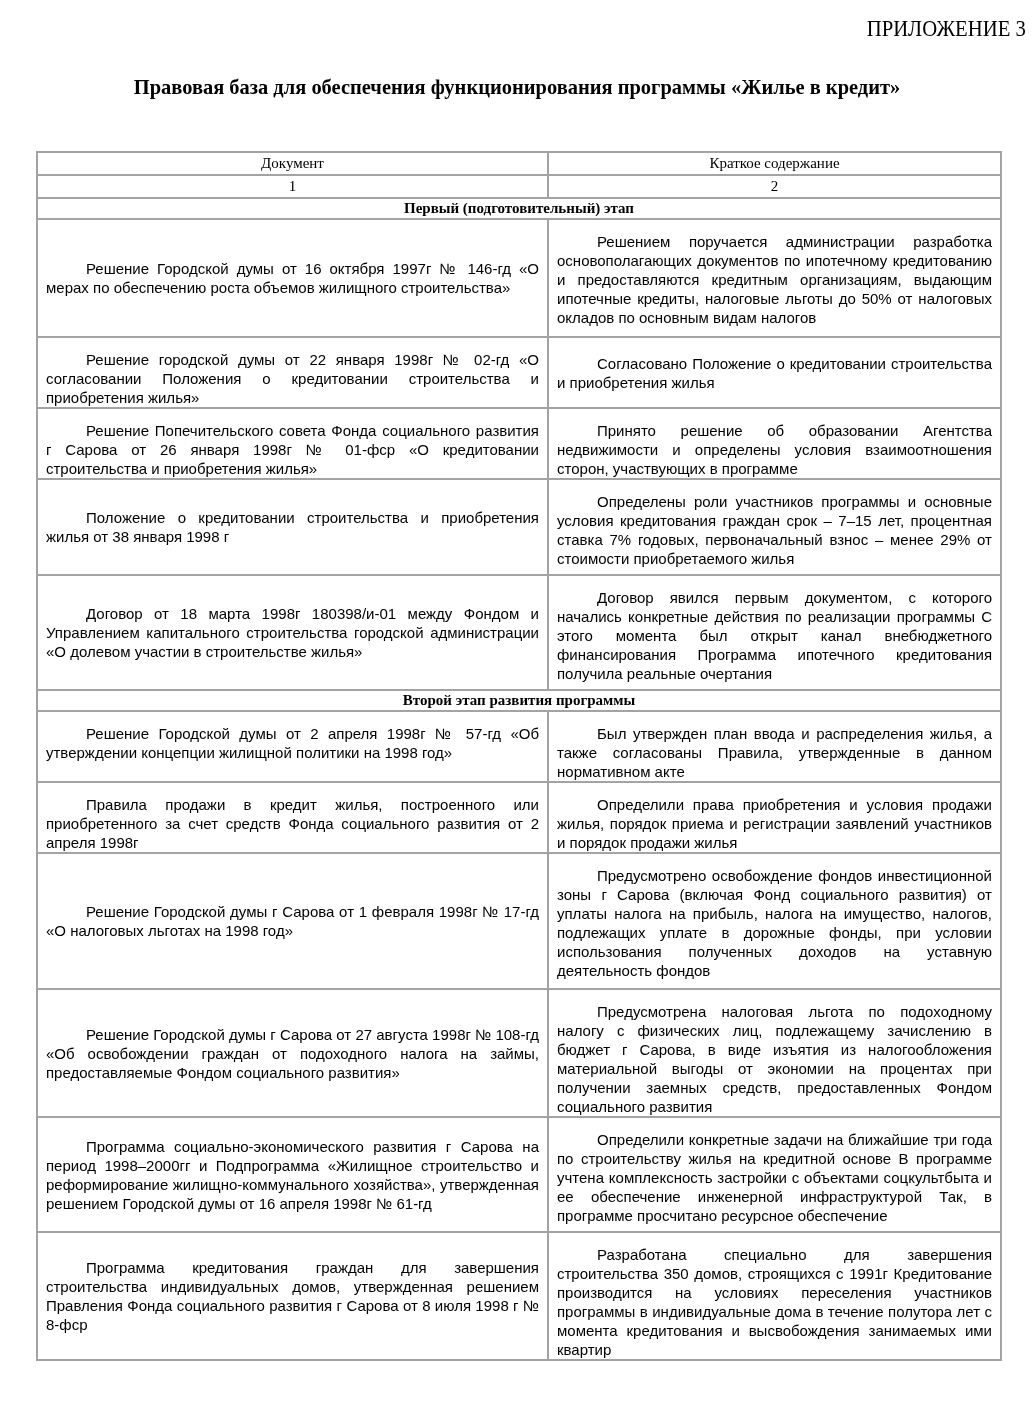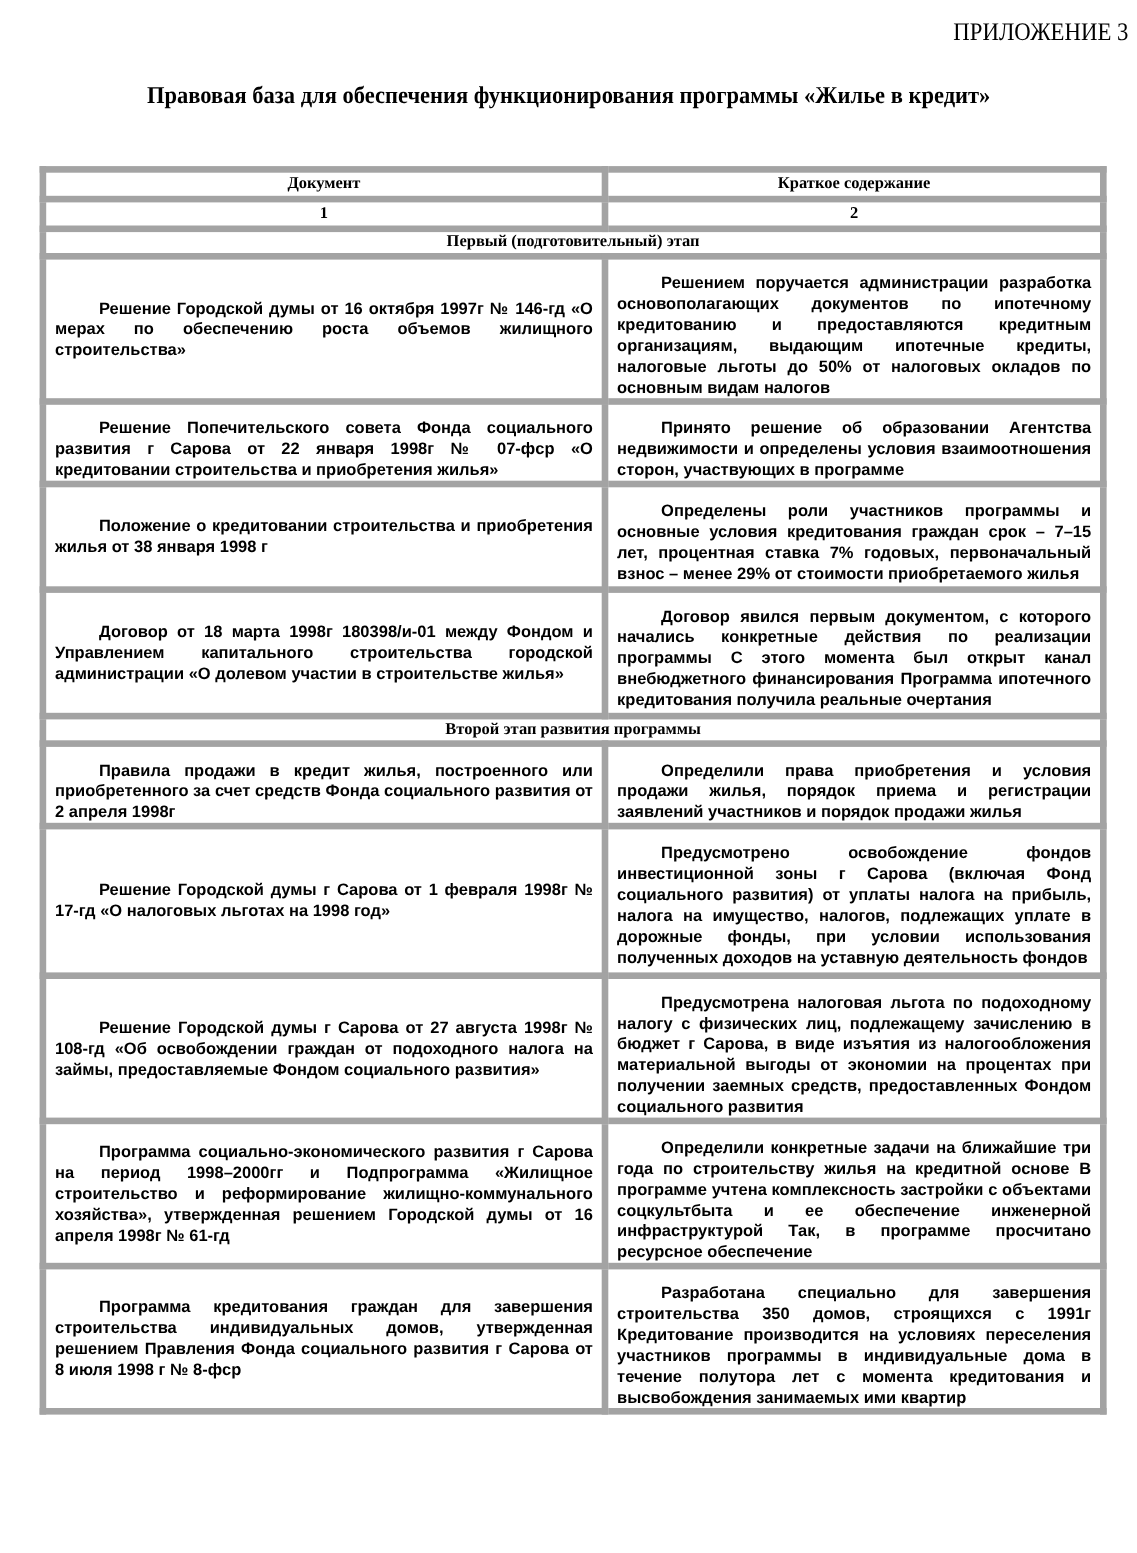--- a/index.html
+++ b/index.html
@@ -15,21 +15,21 @@
     position: absolute; left: 0; width: 1034px; top: 74px; text-align: center;
     font-size: 22px; font-weight: bold; transform: scaleX(0.93);
   }
   table.main {
     position: absolute; left: 36px; top: 151px; width: 964px;
     border-collapse: collapse; table-layout: fixed;
     font-family: "Liberation Sans", "DejaVu Sans", sans-serif;
     font-size: 15px; line-height: 19px;
   }
   table.main td, table.main th {
-    border: 6px solid #a3a3a3; padding: 0 8px; vertical-align: middle; font-weight: bold;
+    border: 2px solid #a3a3a3; padding: 0 8px; vertical-align: middle;
   }
   col.c1 { width: 511px; }
   col.c2 { width: 453px; }
   th.hdr {
     font-weight: normal; text-align: center; height: 21px;
     font-family: "Liberation Serif", "DejaVu Serif", serif; font-size: 15px;
   }
   td.section {
     text-align: center; font-weight: bold; font-size: 15px; line-height: 19px;
     font-family: "Liberation Serif", "DejaVu Serif", serif;
@@ -63,34 +63,42 @@
   <tbody>
 
     <tr style="height:15px">
       <td colspan="2" class="section">Первый (подготовительный) этап</td>
     </tr>
     <tr style="height:118px">
       <td class="cell">Решение Городской думы от 16 октября 1997г № 146-гд «О мерах по обеспечению роста объемов жилищного строительства»</td>
       <td class="cell r">Решением поручается администрации разработка основополагающих документов по ипотечному кредитованию и предоставляются кредитным организациям, выдающим ипотечные кредиты, налоговые льготы до 50% от налоговых окладов по основным видам налогов</td>
     </tr>
     <tr style="height:58px">
-      <td class="cell r">Решение Попечительского совета Фонда социального развития г Сарова от 22 января 1998г № 07-фср «О кредитовании строительства и приобретения жилья»</td>
+      <td class="cell r">Решение городской думы от 22 января 1998г № 02-гд «О согласовании Положения о кредитовании строительства и приобретения жилья»</td>
+      <td class="cell">Согласовано Положение о кредитовании строительства и приобретения жилья</td>
+    </tr>
+    <tr style="height:58px">
+      <td class="cell r">Решение Попечительского совета Фонда социального развития г Сарова от 26 января 1998г № 01-фср «О кредитовании строительства и приобретения жилья»</td>
       <td class="cell r">Принято решение об образовании Агентства недвижимости и определены условия взаимоотношения сторон, участвующих в программе</td>
     </tr>
     <tr style="height:96px">
       <td class="cell">Положение о кредитовании строительства и приобретения жилья от 38 января 1998 г</td>
       <td class="cell r">Определены роли участников программы и основные условия кредитования граждан срок – 7–15 лет, процентная ставка 7% годовых, первоначальный взнос – менее 29% от стоимости приобретаемого жилья</td>
     </tr>
     <tr style="height:115px">
       <td class="cell">Договор от 18 марта 1998г 180398/и-01 между Фондом и Управлением капитального строительства городской администрации «О долевом участии в строительстве жилья»</td>
       <td class="cell r">Договор явился первым документом, с которого начались конкретные действия по реализации программы С этого момента был открыт канал внебюджетного финансирования Программа ипотечного кредитования получила реальные очертания</td>
     </tr>
 
     <tr style="height:14px">
       <td colspan="2" class="section">Второй этап развития программы</td>
+    </tr>
+    <tr style="height:57px">
+      <td class="cell r">Решение Городской думы от 2 апреля 1998г № 57-гд «Об утверждении концепции жилищной политики на 1998 год»</td>
+      <td class="cell r">Был утвержден план ввода и распределения жилья, а также согласованы Правила, утвержденные в данном нормативном акте</td>
     </tr>
     <tr style="height:58px">
       <td class="cell r">Правила продажи в кредит жилья, построенного или приобретенного за счет средств Фонда социального развития от 2 апреля 1998г</td>
       <td class="cell r">Определили права приобретения и условия продажи жилья, порядок приема и регистрации заявлений участников и порядок продажи жилья</td>
     </tr>
 
     <tr style="height:136px">
       <td class="cell">Решение Городской думы г Сарова от 1 февраля 1998г № 17-гд «О налоговых льготах на 1998 год»</td>
       <td class="cell r">Предусмотрено освобождение фондов инвестиционной зоны г Сарова (включая Фонд социального развития) от уплаты налога на прибыль, налога на имущество, налогов, подлежащих уплате в дорожные фонды, при условии использования полученных доходов на уставную деятельность фондов</td>
     </tr>

